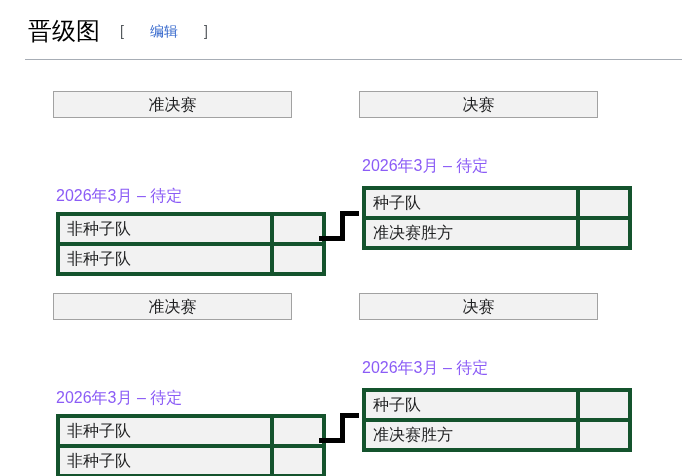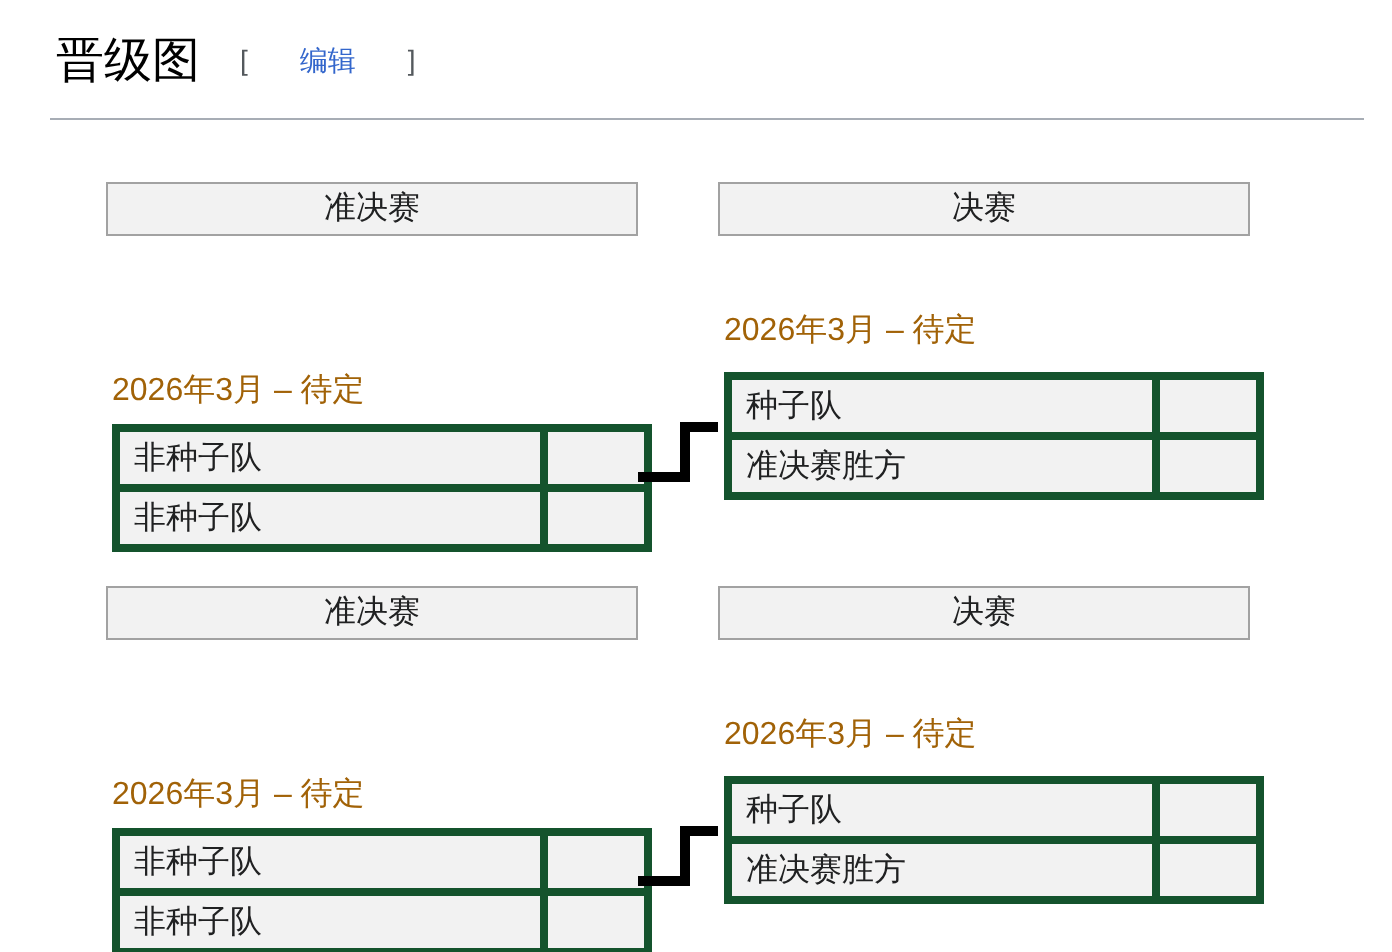--- a/index.html
+++ b/index.html
@@ -37,38 +37,38 @@
   .section {
     position: relative;
     margin-left: 41px;
     width: 613px;
     height: 178px;
   }
   .section.first { margin-bottom: 24px; }
   .round-header {
     position: absolute;
     top: 0;
-    width: 266px;
+    width: 239px;
     height: 27px;
     background: #f2f2f2;
     border: 1px solid #a2a2a2;
     text-align: center;
     font-size: 16px;
     line-height: 25px;
     color: #202122;
   }
   .round-header.rh-left { left: 0; }
   .round-header.rh-right { left: 306px; text-align: center; }
   .match { position: absolute; width: 266px; }
   .match-sf { left: 0; top: 92px; }
   .match-f  { left: 306px; top: 62px; }
   .match-date {
     font-size: 16px;
     line-height: 20px;
-    color: #a16207;
+    color: #8b5cf6;
   }
   .match-sf .match-date { margin-bottom: 6px; }
   .match-f  .match-date { margin-bottom: 10px; }
   table.bracket-match {
     border-collapse: collapse;
     width: 266px;
     table-layout: fixed;
   }
   table.bracket-match td {
     border: 4px solid #14532d;

